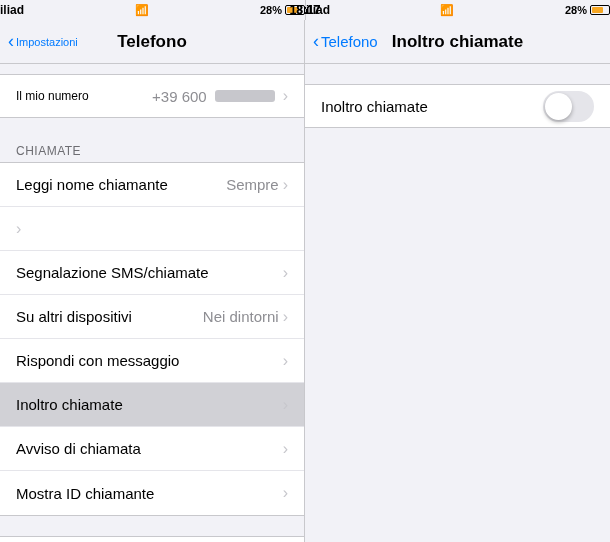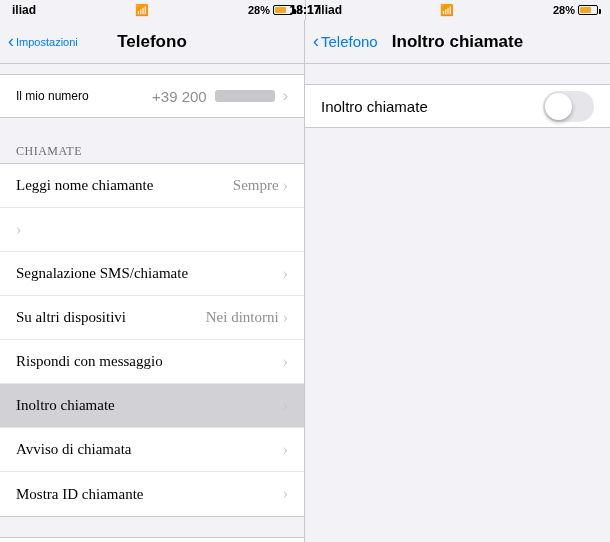--- a/index.html
+++ b/index.html
@@ -18,21 +18,21 @@
       display: flex;
       width: 100%;
       height: 20px;
       background: #f2f2f7;
     }
     .status-half {
       width: 50%;
       display: flex;
       align-items: center;
       justify-content: space-between;
-      padding: 0 12px;
+      padding: 0 0;
       font-size: 11px;
       font-weight: 600;
       color: #000;
     }
     .status-left-icons { display: flex; align-items: center; gap: 4px; }
     .battery-outline {
       width: 20px; height: 10px; border: 1.5px solid #000; border-radius: 2px; position: relative; display: inline-block;
     }
     .battery-outline::after {
       content: ''; position: absolute; right: -4px; top: 2.5px; width: 2.5px; height: 5px; background: #000; border-radius: 0 1px 1px 0;
@@ -95,21 +95,20 @@
     .right-panel {
       width: 50%;
       background: #f2f2f7;
       overflow-y: auto;
       padding: 10px 0;
     }
 
     
     .settings-group {
       margin-bottom: 20px;
-      font-family: Liberation Serif, serif;
     }
     .settings-group-label {
       font-size: 12px;
       font-weight: 400;
       color: #6d6d72;
       text-transform: uppercase;
       letter-spacing: 0.5px;
       padding: 6px 16px 4px 16px;
     }
     .settings-list {
@@ -255,21 +254,21 @@
   </div>
 </div>
 
 <div class="content-area">
 
   <div class="left-panel">
 
     <div class="phone-row">
       <span class="phone-row-label">Il mio numero</span>
       <div class="phone-row-right">
-        <span>+39 200</span>
+        <span>+39 600</span>
         <span class="phone-number-blurred"></span>
         <span class="chevron-right">›</span>
       </div>
     </div>
 
     <div class="settings-group">
       <div class="settings-group-label">CHIAMATE</div>
       <div class="settings-list" id="calls-list">
           <div class="settings-row">
             <div class="settings-row-left">

